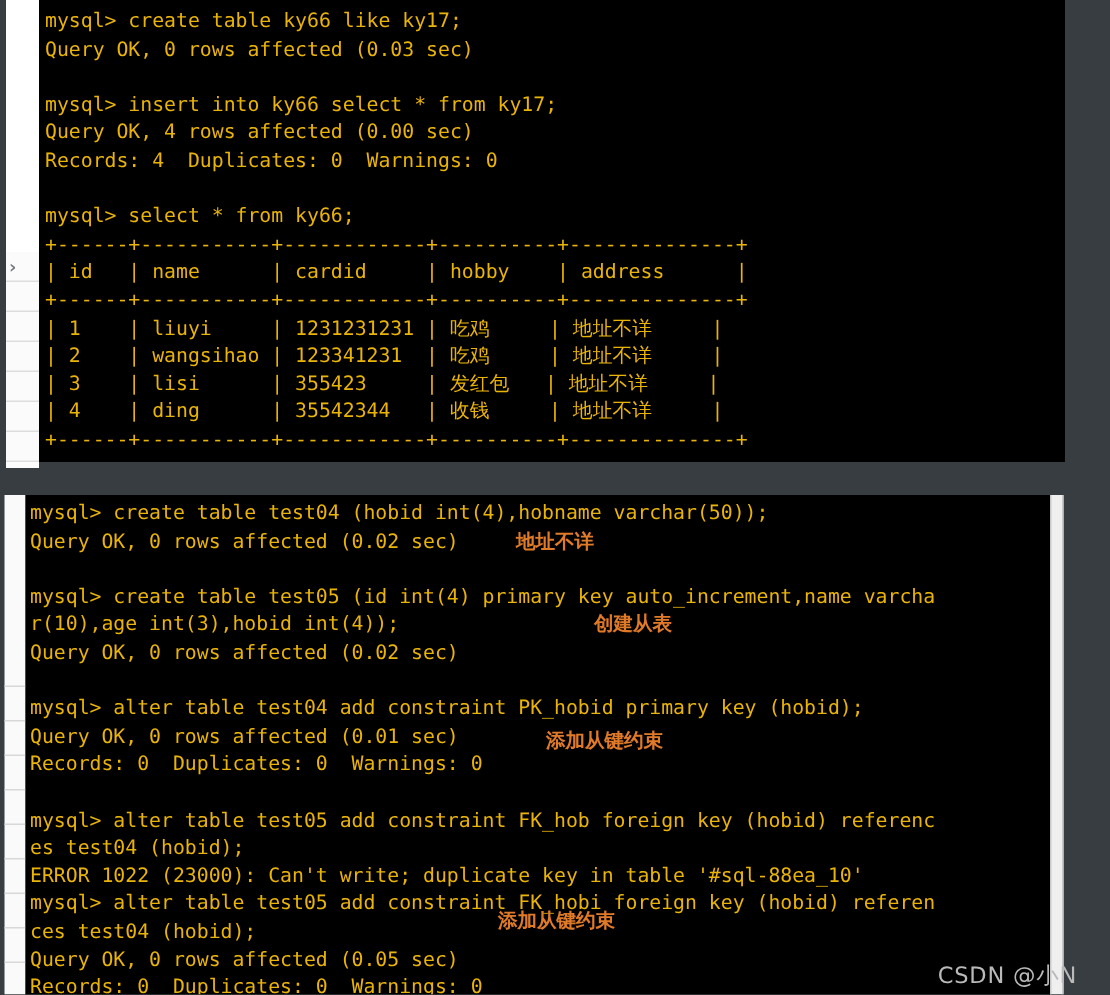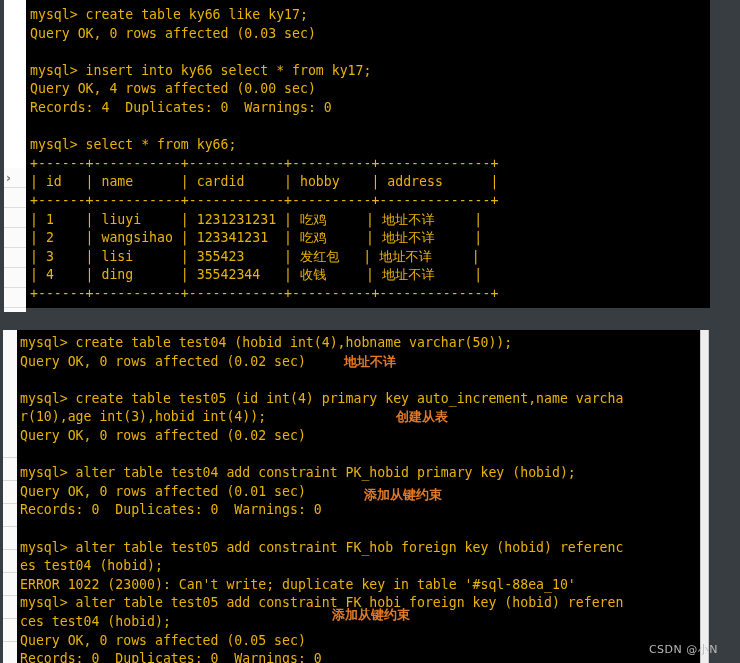--- a/index.html
+++ b/index.html
@@ -149,21 +149,21 @@
   #annot-3 { left: 364px; top: 488px; }
   #annot-4 { left: 332px; top: 608px; }
 
   
   #watermark {
     position: absolute;
     right: 22px;
     bottom: 4px;
     color: #b9b9b9;
     font-family: "DejaVu Sans", "Liberation Sans", sans-serif;
-    font-size: 11px;
+    font-size: 15px;
     line-height: 18px;
     white-space: nowrap;
     letter-spacing: 0.5px;
   }
 
   
   #gap-strip {
     position: absolute;
     left: 0; top: 312px; width: 740px; height: 18px;
     background: #373d40;

